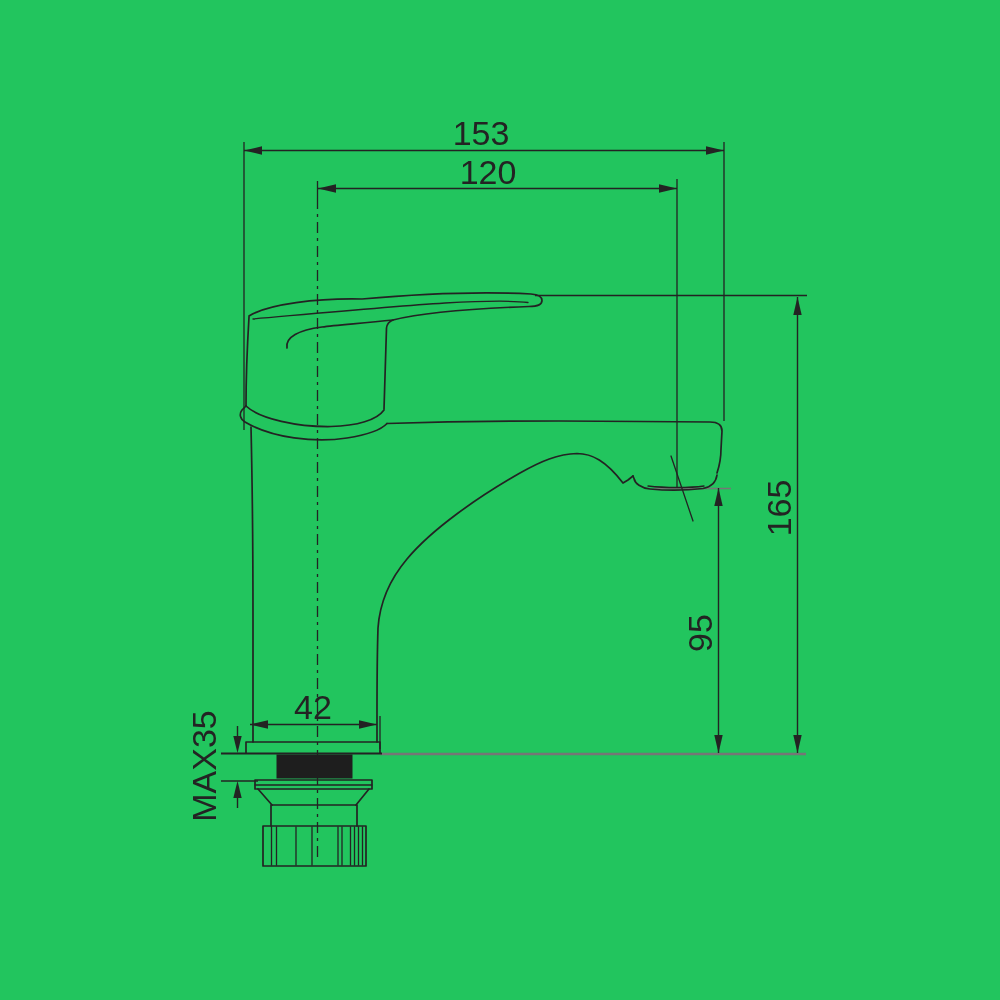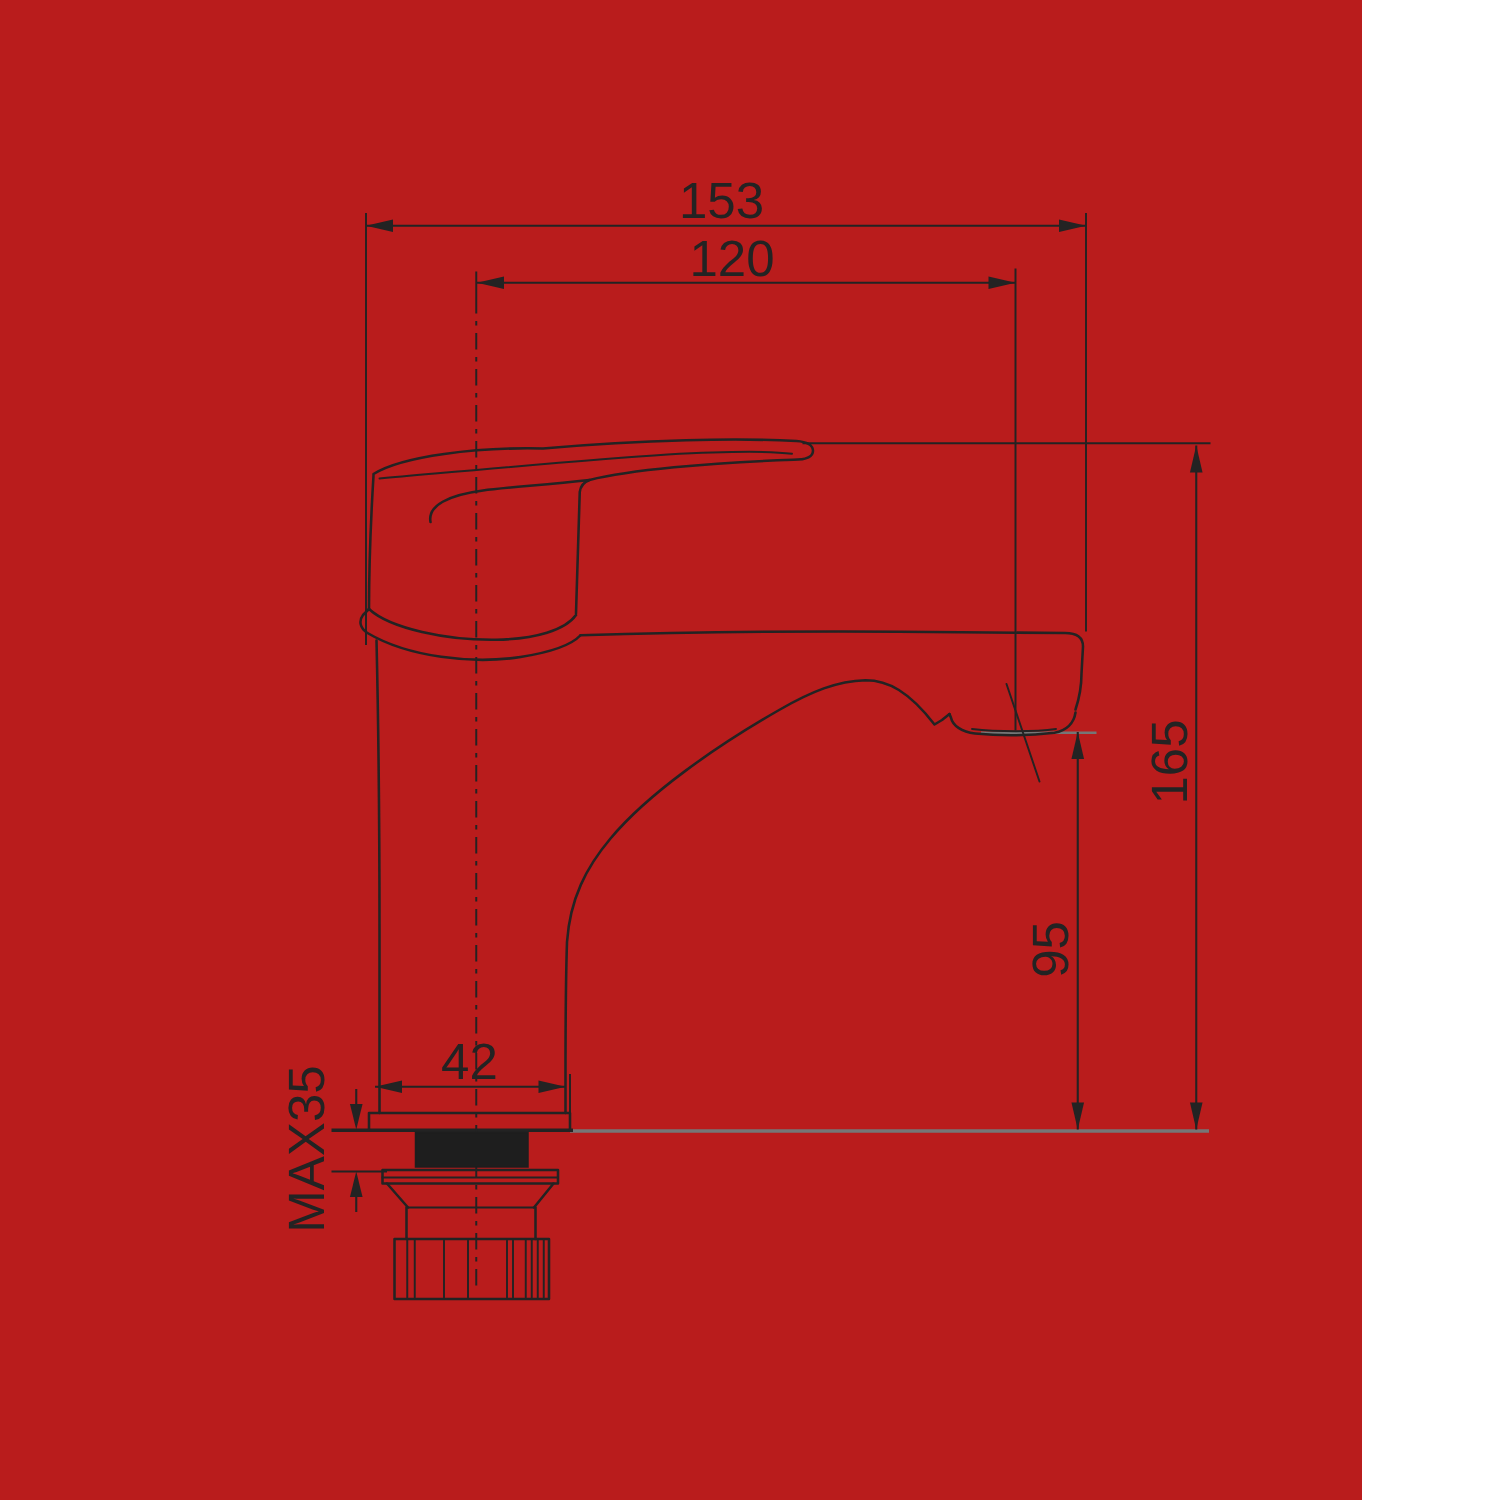--- a/index.html
+++ b/index.html
@@ -1,16 +1,16 @@
 <!DOCTYPE html>
 <html><head>
 <meta charset="utf-8">
 <style>
   html,body{margin:0;padding:0;background:#ffffff;}
-  .stage{position:relative;width:908px;height:1000px;background:#b91c1c;overflow:hidden;}
+  .stage{position:relative;width:1000px;height:1000px;background:#22c55e;overflow:hidden;}
   svg{display:block;}
   .outline{fill:none;stroke:#232323;stroke-width:1.7;stroke-linecap:round;stroke-linejoin:round;}
   .outline-thin{fill:none;stroke:#232323;stroke-width:1.3;stroke-linecap:round;stroke-linejoin:round;}
   .dim{fill:none;stroke:#232323;stroke-width:1.4;stroke-linecap:butt;}
   .ext{fill:none;stroke:#232323;stroke-width:1.3;stroke-linecap:butt;}
   .ref-gray{fill:none;stroke:#767676;stroke-width:2.4;stroke-linecap:butt;}
   .ref-gray-thin{fill:none;stroke:#767676;stroke-width:1.6;stroke-linecap:butt;}
   .table-black{fill:none;stroke:#232323;stroke-width:2.2;stroke-linecap:butt;}
   .arrow{fill:#232323;stroke:none;}
   .cl{fill:none;stroke:#232323;stroke-width:1.3;stroke-dasharray:11 5 3 5;}

